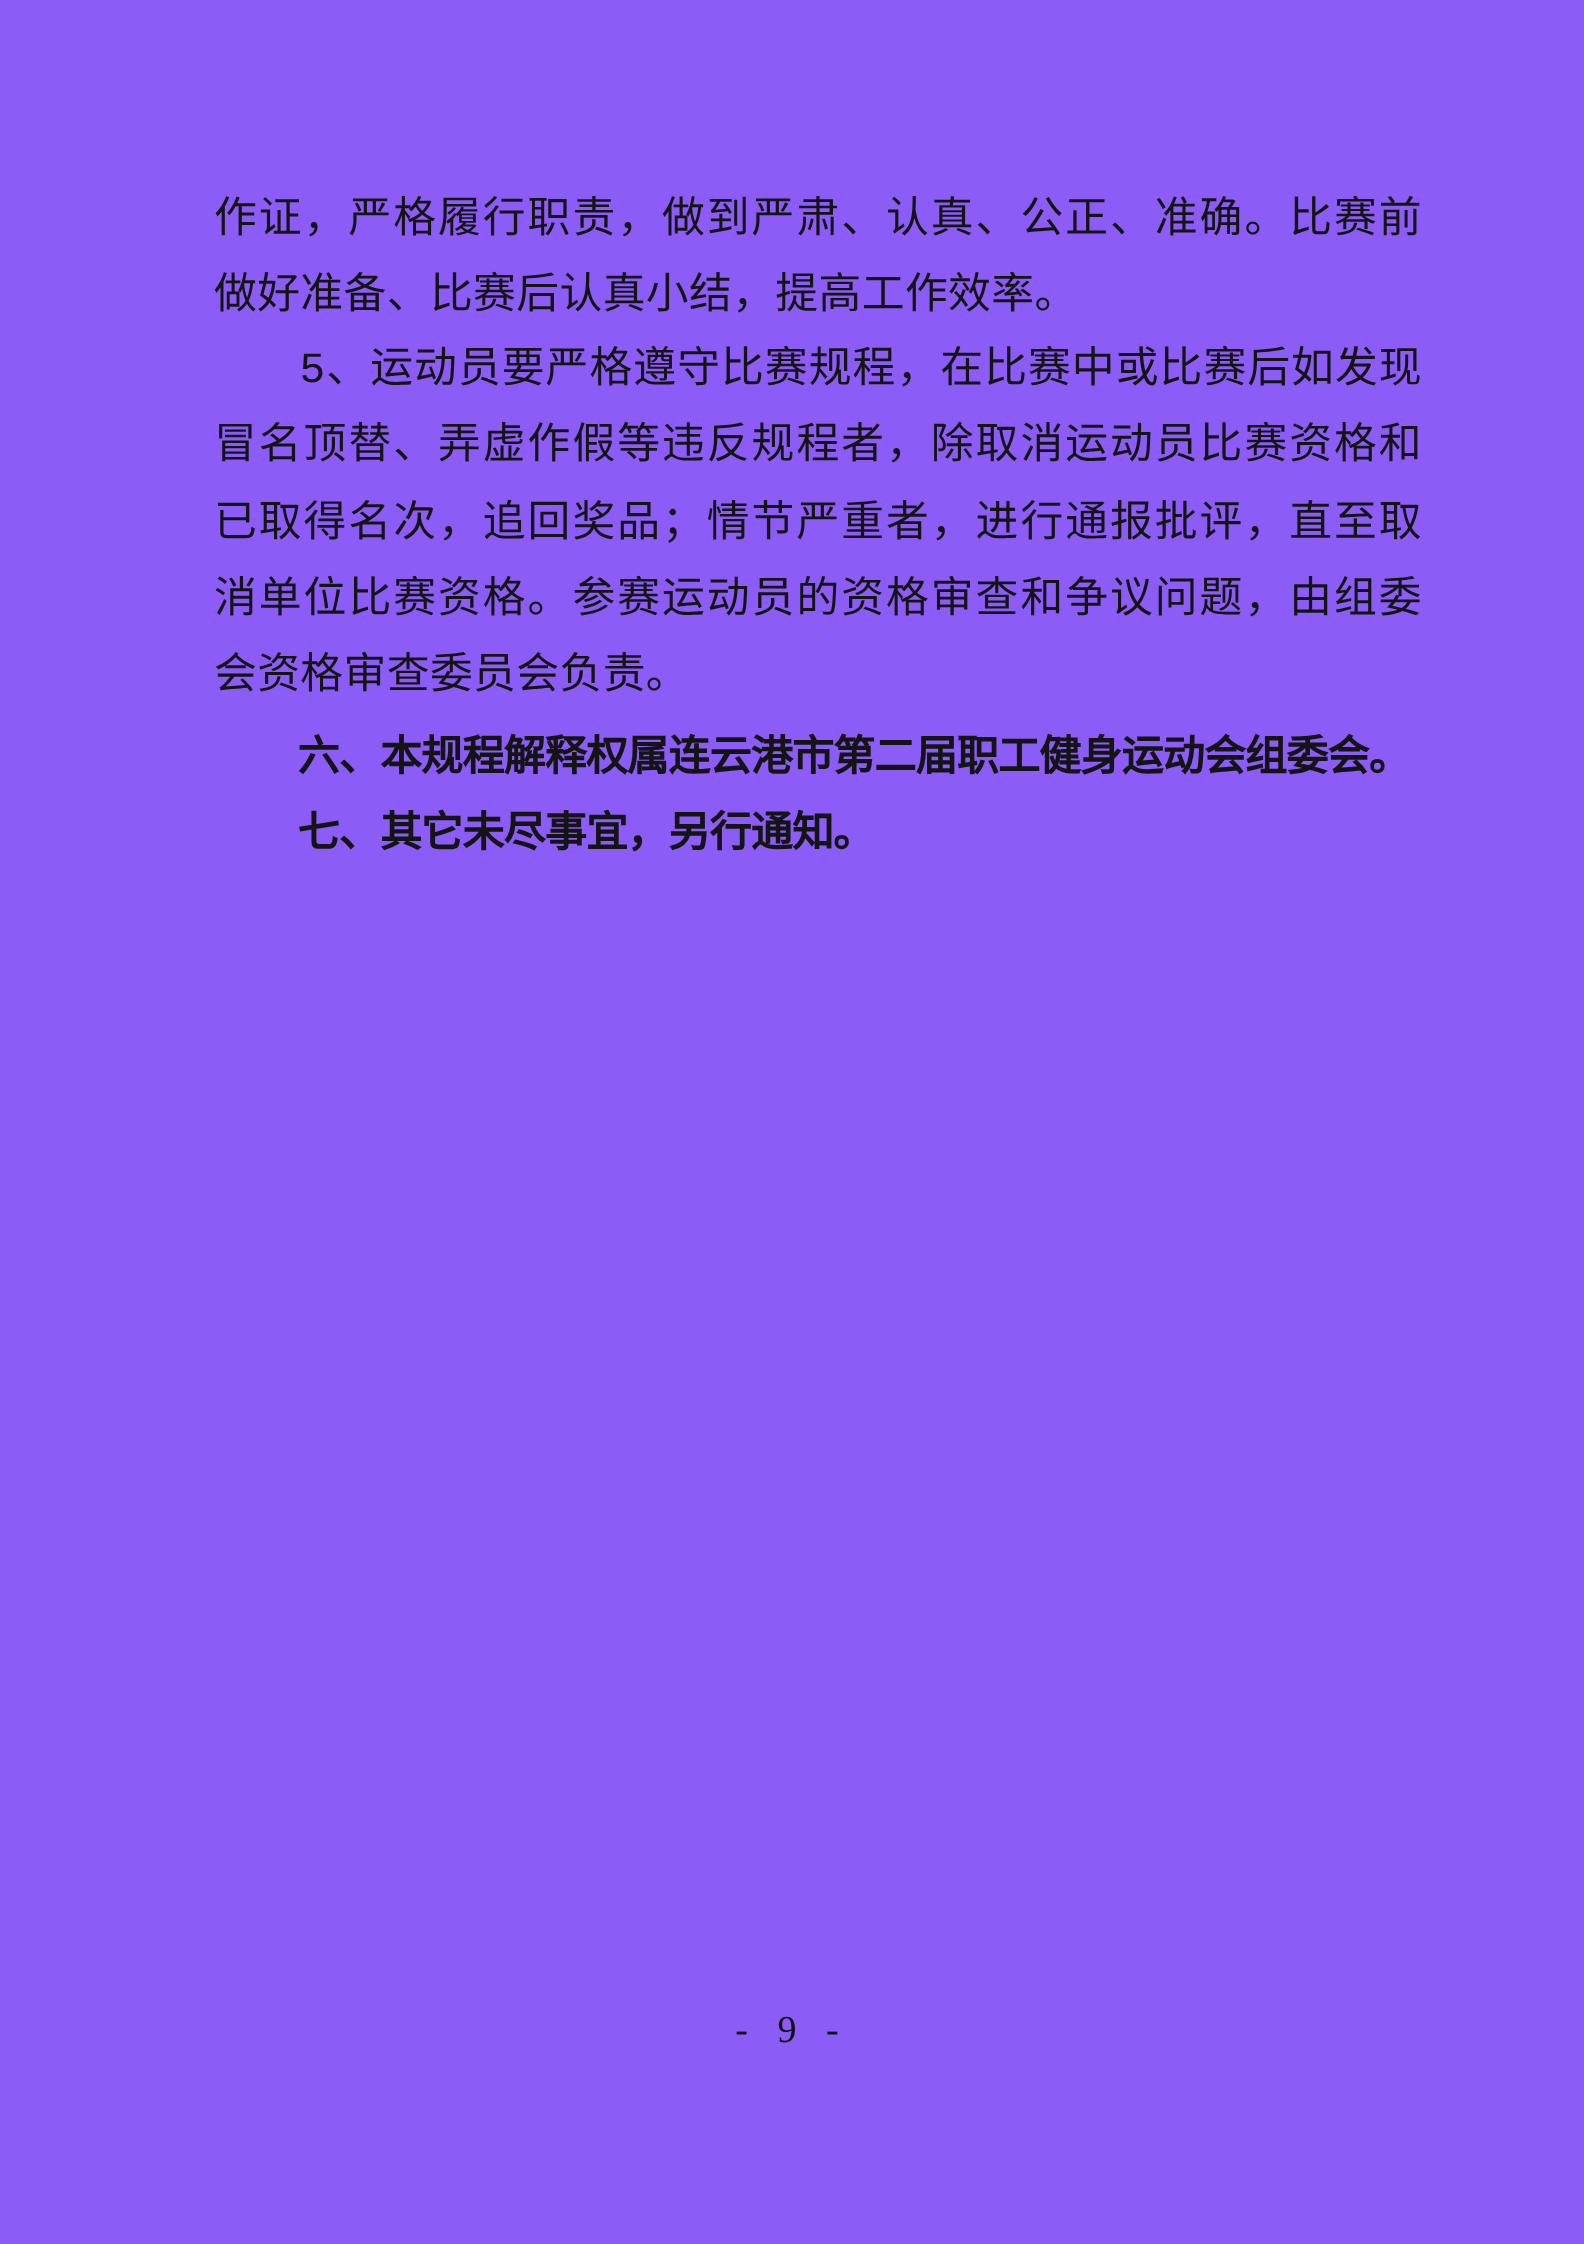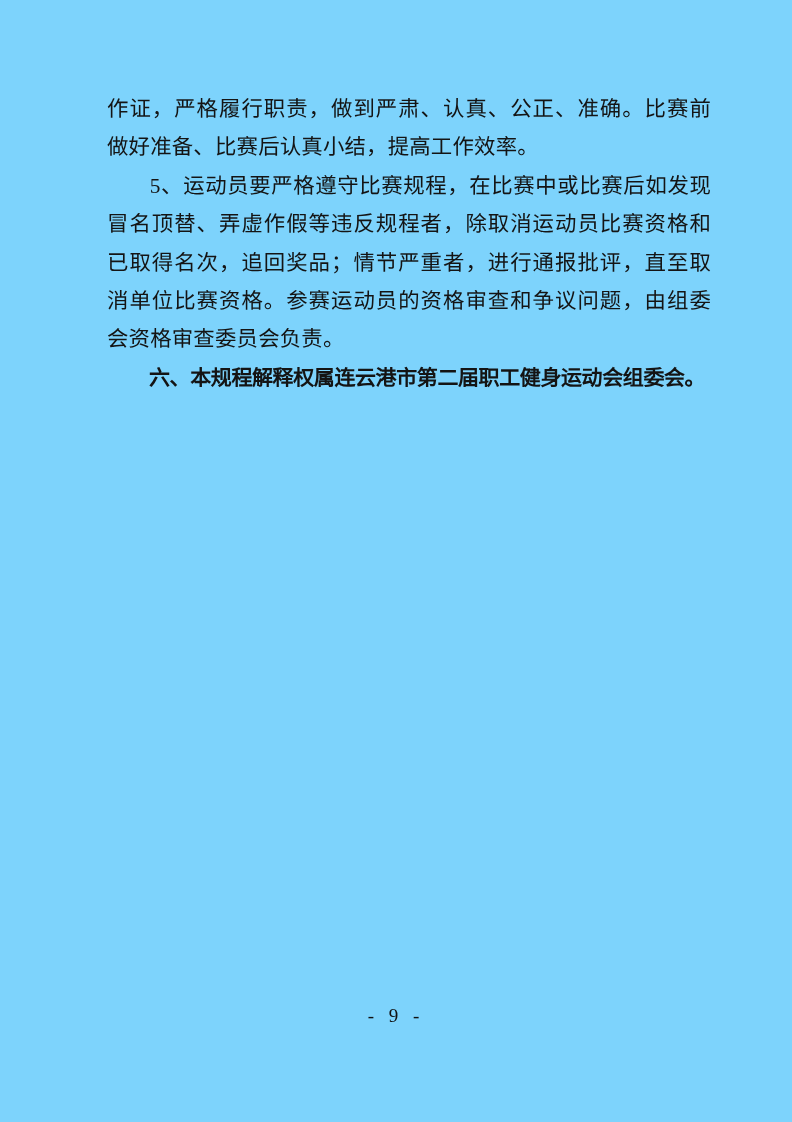--- a/index.html
+++ b/index.html
@@ -4,21 +4,21 @@
 <style>
   html, body {
     margin: 0;
     padding: 0;
     background: #ffffff;
   }
   .page {
     position: relative;
     width: 792px;
     height: 1122px;
-    background: #7dd3fc;
+    background: #8b5cf6;
     overflow: hidden;
     font-family: "Liberation Serif", serif;
     color: #141414;
   }
   .content {
     position: absolute;
     left: 107px;
     top: 90px;
     width: 604px;
   }
@@ -26,20 +26,21 @@
     margin: 0;
     font-size: 21.4px;
     line-height: 38.4px;
     text-align: justify;
     text-justify: inter-ideograph;
     letter-spacing: 0.2px;
     word-break: break-all;
   }
   p.para.indent {
     text-indent: 2em;
+    font-family: Liberation Mono, monospace;
   }
   p.para.bold {
     font-family: Liberation Serif, serif;
     font-weight: 700;
     letter-spacing: -0.4px;
     font-size: 21px;
   }
   .page-number {
     position: absolute;
     left: 0;
@@ -54,16 +55,17 @@
   }
 </style>
 </head>
 <body>
 
 <div class="page">
   <div class="content">
     <p class="para">作证，严格履行职责，做到严肃、认真、公正、准确。比赛前做好准备、比赛后认真小结，提高工作效率。</p>
     <p class="para indent">5、运动员要严格遵守比赛规程，在比赛中或比赛后如发现冒名顶替、弄虚作假等违反规程者，除取消运动员比赛资格和已取得名次，追回奖品；情节严重者，进行通报批评，直至取消单位比赛资格。参赛运动员的资格审查和争议问题，由组委会资格审查委员会负责。</p>
     <p class="para indent bold">六、本规程解释权属连云港市第二届职工健身运动会组委会。</p>
+    <p class="para indent bold">七、其它未尽事宜，另行通知。</p>
   </div>
 
   <div class="page-number">- 9 -</div>
 </div>
 
 </body></html>

